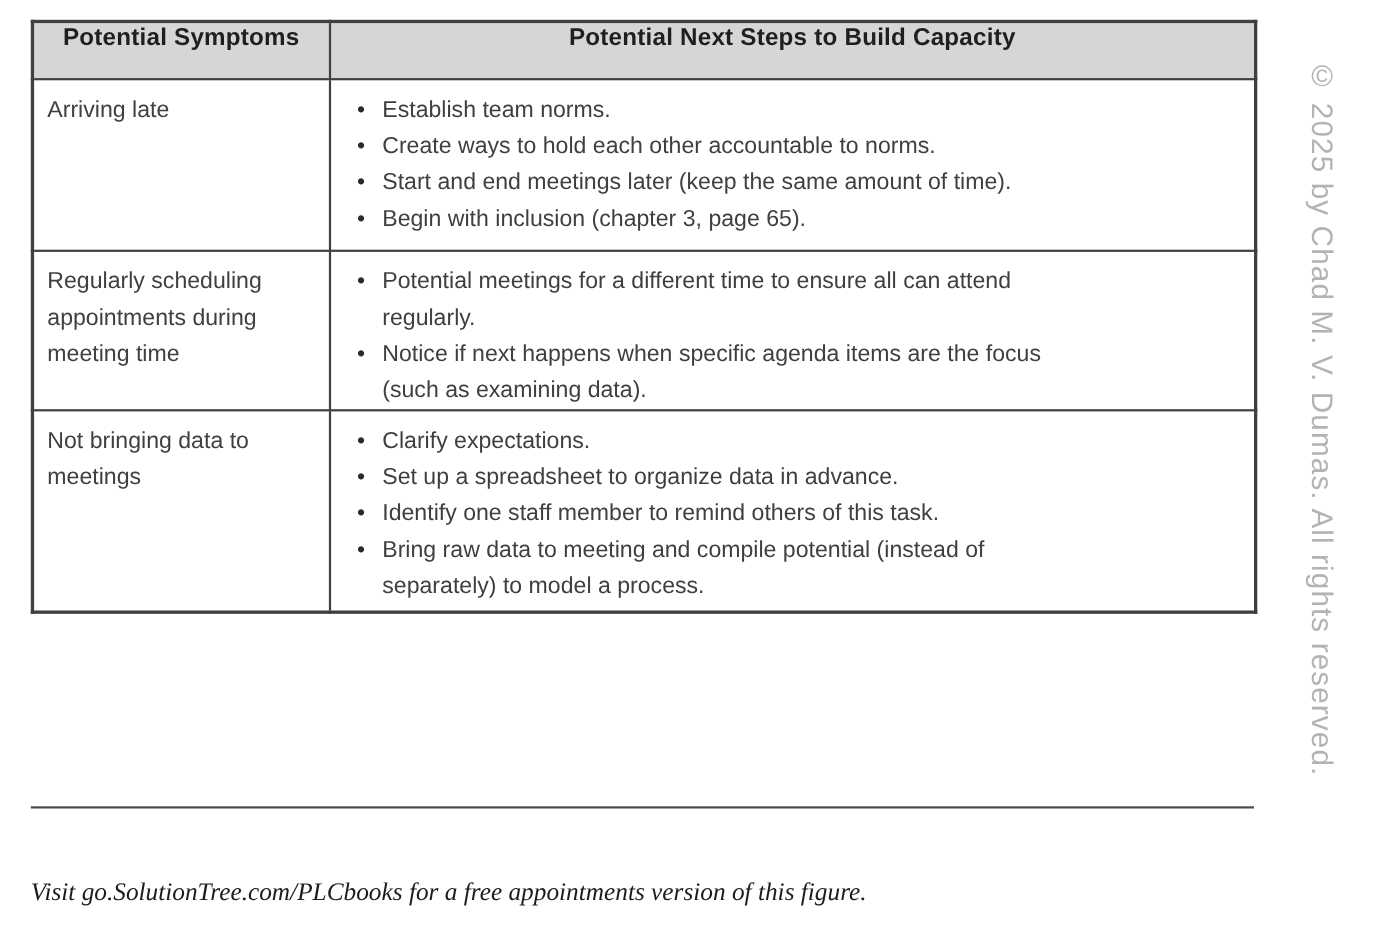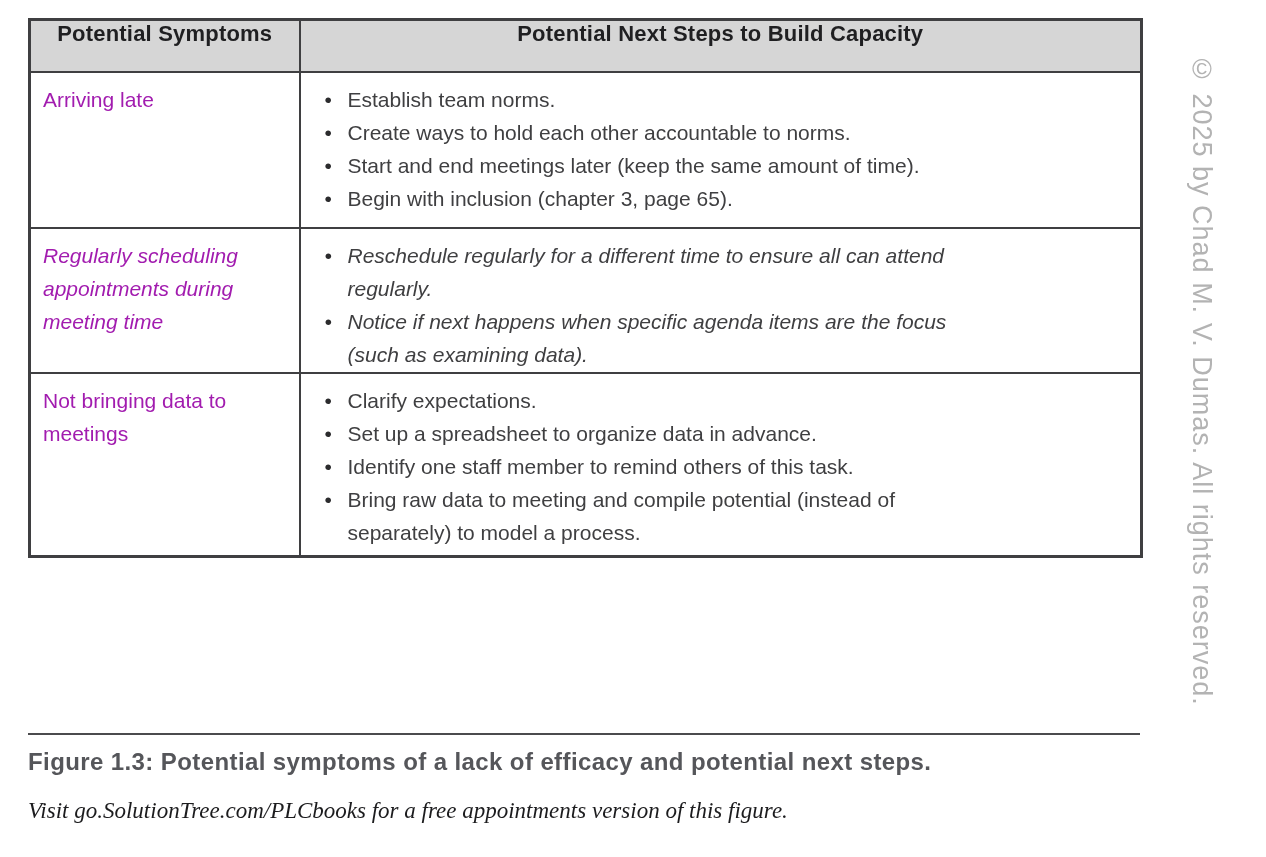--- a/index.html
+++ b/index.html
@@ -42,21 +42,21 @@
     text-align: center;
     vertical-align: middle;
     border-bottom-width: 3px;
     letter-spacing: 0.2px;
   }
 
   td.symptom {
     padding: 10px 10px 0 12px;
     font-size: 21px;
     line-height: 33px;
-    color: #a21caf;
+    color: #404040;
     white-space: pre-line;
   }
   td.steps { padding: 10px 8px 0 0; }
   td.steps ul {
     list-style: none;
     margin: 0;
     padding: 0 0 0 16px;
   }
   td.steps li {
     position: relative;
@@ -70,21 +70,21 @@
     content: "\2022";
     position: absolute;
     left: 8px;
     top: 0;
     color: #2b2b2d;
     font-size: 21px;
     line-height: 33px;
   }
 
   tr.r0 td { height: 156px; }
-  tr.r1 td { height: 145px; font-style: italic; }
+  tr.r1 td { height: 145px; }
   tr.r2 td { height: 184px; }
   tr.r3 td { height: 148px; }
 
   
   .rule {
     position: absolute;
     left: 28px;
     top: 733px;
     width: 1112px;
     height: 2px;
@@ -147,21 +147,21 @@
             <li>Begin with inclusion (chapter 3, page 65).</li>
           </ul>
         </td>
       </tr>
       <tr class="r1">
         <td class="symptom">Regularly scheduling
 appointments during
 meeting time</td>
         <td class="steps">
           <ul>
-            <li>Reschedule regularly for a different time to ensure all can attend
+            <li>Potential meetings for a different time to ensure all can attend
 regularly.</li>
             <li>Notice if next happens when specific agenda items are the focus
 (such as examining data).</li>
           </ul>
         </td>
       </tr>
       <tr class="r2">
         <td class="symptom">Not bringing data to
 meetings</td>
         <td class="steps">
@@ -172,19 +172,18 @@
             <li>Bring raw data to meeting and compile potential (instead of
 separately) to model a process.</li>
           </ul>
         </td>
       </tr>
     </tbody>
   </table>
 
   <div class="rule"></div>
 
-  <p class="caption">Figure 1.3: Potential symptoms of a lack of efficacy and potential next steps.</p>
 
   <p class="visit"><span>Visit </span><span class="visit-link">go.SolutionTree.com/PLCbooks</span><span> for a free appointments version of this figure.</span></p>
 
   <div class="watermark">© 2025 by Chad M. V. Dumas. All rights reserved.</div>
 
 </div>
 
 </body></html>

